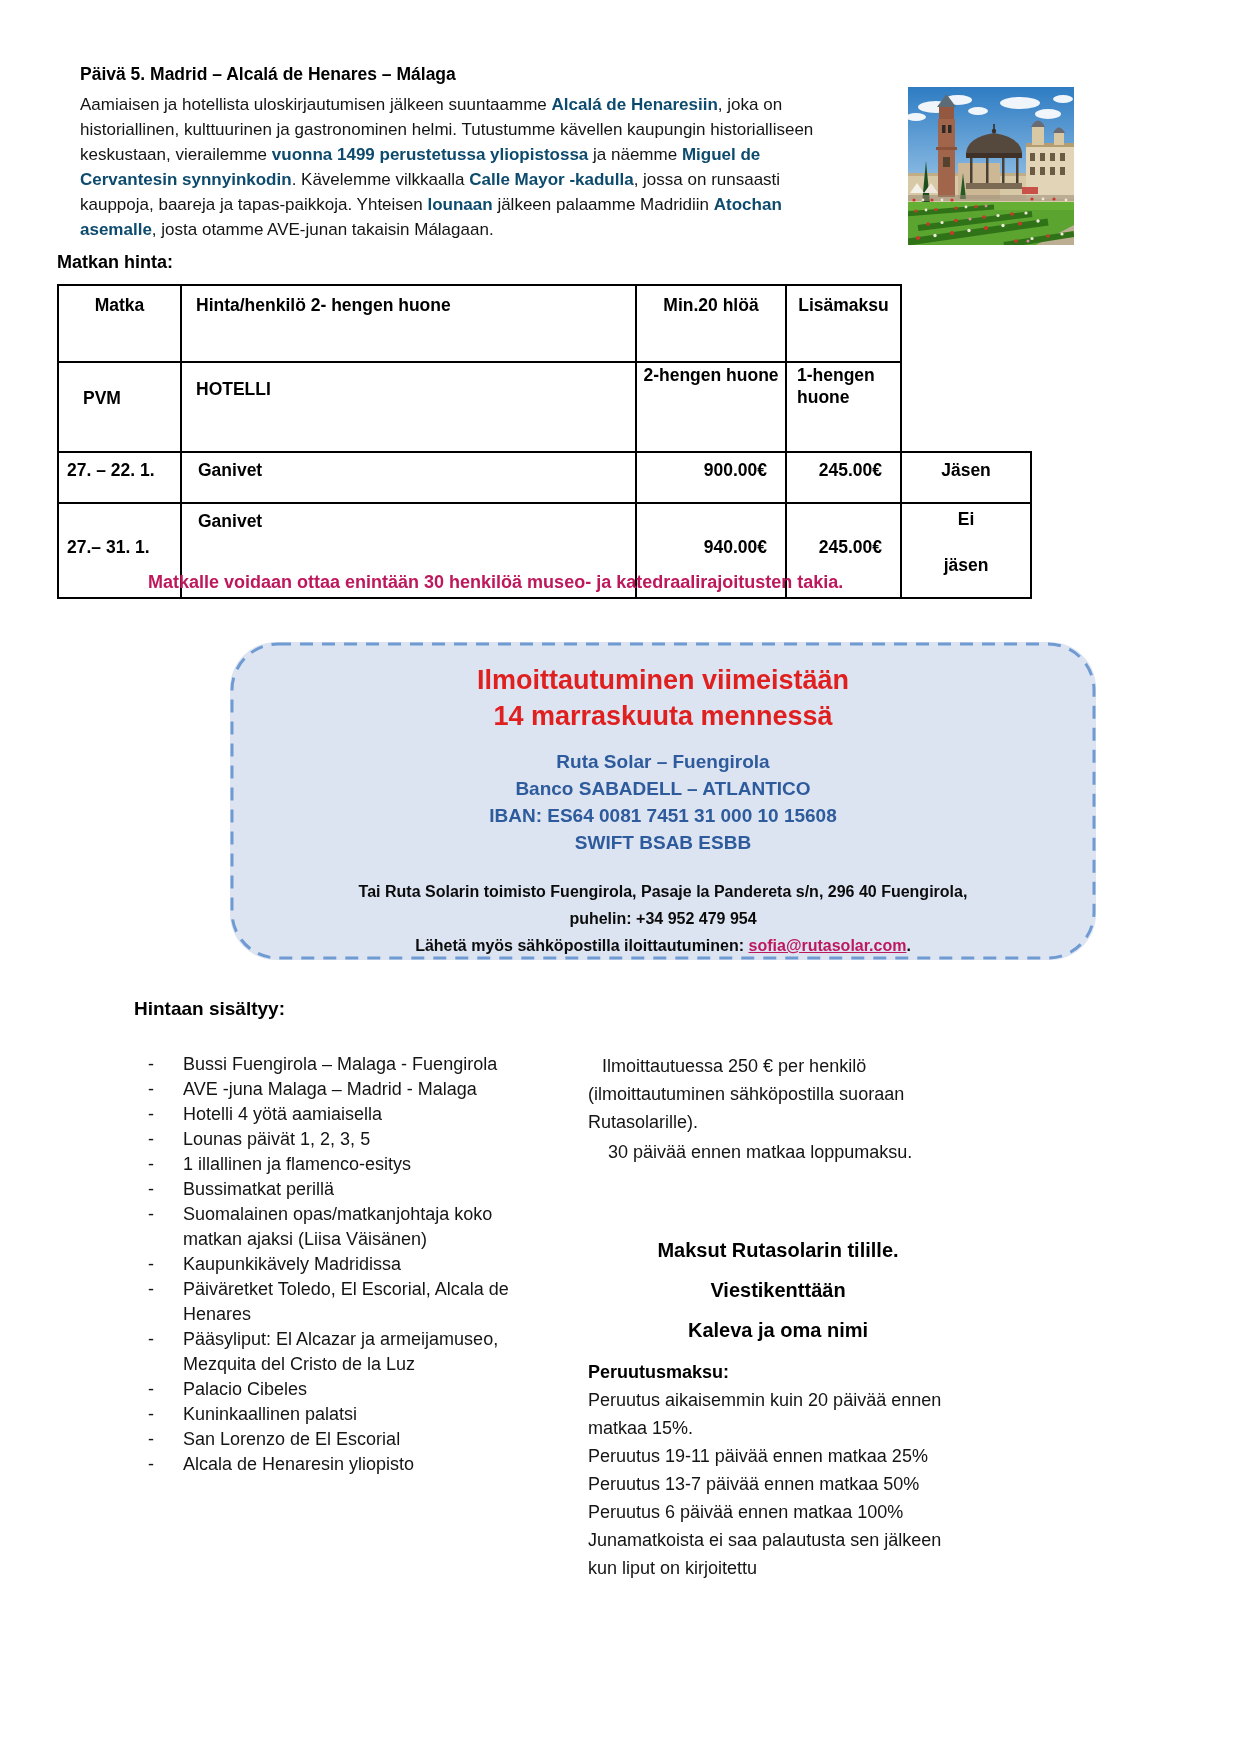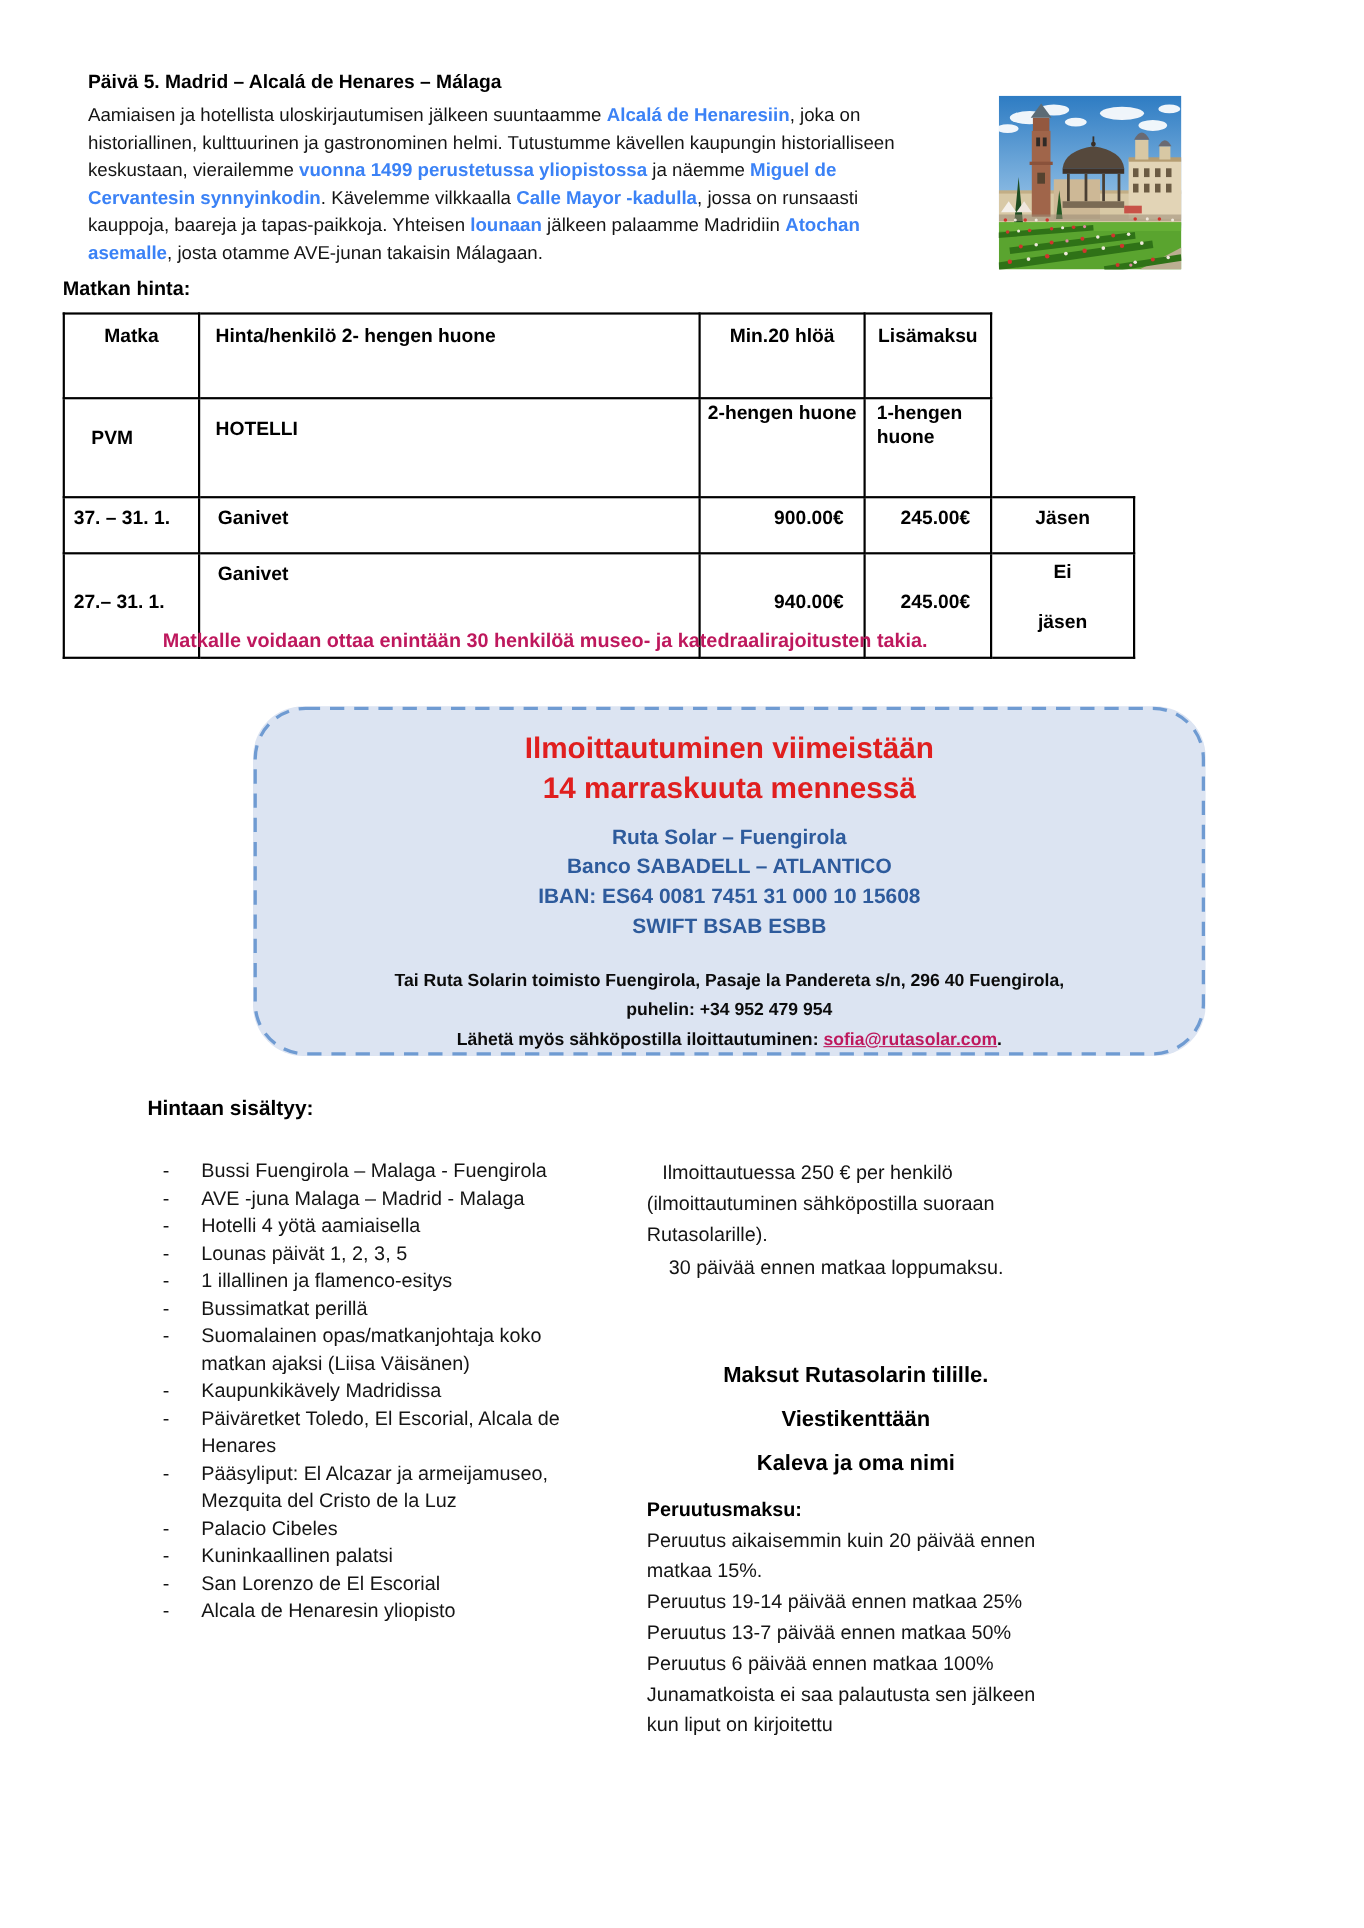--- a/index.html
+++ b/index.html
@@ -7,21 +7,21 @@
     position:relative;width:1240px;height:1753px;background:#ffffff;
     font-family:"Liberation Sans","DejaVu Sans",sans-serif;color:#141414;
     overflow:hidden;margin:0 auto;
   }
   .abs{position:absolute;}
   .b{font-weight:700;}
 
   
   .intro-title{left:80px;top:64px;font-size:17.5px;font-weight:700;color:#000;}
   .intro-para{left:80px;top:92px;width:742px;font-size:17px;line-height:25px;}
-  .intro-para .b{color:#3b82f6;margin-top:28px;}
+  .intro-para .b{color:#0c4a6e;margin-top:28px;}
 
   
   .photo{left:908px;top:87px;width:166px;height:158px;display:block;}
 
   
   .price-heading{left:57px;top:252px;font-size:18px;font-weight:700;color:#000;}
   .price-table{left:57px;top:284px;border-collapse:collapse;table-layout:fixed;}
   .price-table td{vertical-align:top;font-size:17.5px;font-weight:700;color:#000;line-height:22px;}
   .price-table td.c{border:2px solid #000;}
   .price-table td.ghost{border:none;}
@@ -221,21 +221,21 @@
       <td class="c pvm">PVM</td>
       <td class="c hot">HOTELLI</td>
       <td class="c center sub">2-hengen huone</td>
       <td class="c sub" style="padding-left:10px;">
         <div>1-hengen</div>
         <div>huone</div>
       </td>
       <td class="ghost"></td>
     </tr>
     <tr class="r2">
-      <td class="c date1">37. – 31. 1.</td>
+      <td class="c date1">27. – 22. 1.</td>
       <td class="c hot2">Ganivet</td>
       <td class="c amt t6">900.00€</td>
       <td class="c amt t6">245.00€</td>
       <td class="c center t6">Jäsen</td>
     </tr>
     <tr class="r3">
       <td class="c mid" style="padding-left:8px;">27.– 31. 1.</td>
       <td class="c hot2">Ganivet</td>
       <td class="c amt mid">940.00€</td>
       <td class="c amt mid">245.00€</td>
@@ -334,20 +334,20 @@
   <div class="abs right-col">
     <div class="pay-para1">Ilmoittautuessa 250 € per henkilö (ilmoittautuminen sähköpostilla suoraan Rutasolarille).</div>
     <div class="pay-para2">30 päivää ennen matkaa loppumaksu.</div>
     <div class="pay-heading">
       <div>Maksut Rutasolarin tilille. Viestikenttään</div>
       <div>Kaleva ja oma nimi</div>
     </div>
     <div class="cancel-heading">Peruutusmaksu:</div>
     <div class="cancel-lines">
       <div>Peruutus aikaisemmin kuin 20 päivää ennen matkaa 15%.</div>
-      <div>Peruutus 19-14 päivää ennen matkaa 25%</div>
+      <div>Peruutus 19-11 päivää ennen matkaa 25%</div>
       <div>Peruutus 13-7 päivää ennen matkaa 50%</div>
       <div>Peruutus 6 päivää ennen matkaa 100%</div>
       <div>Junamatkoista ei saa palautusta sen jälkeen kun liput on kirjoitettu</div>
     </div>
   </div>
 
 </div>
 
 </body></html>

